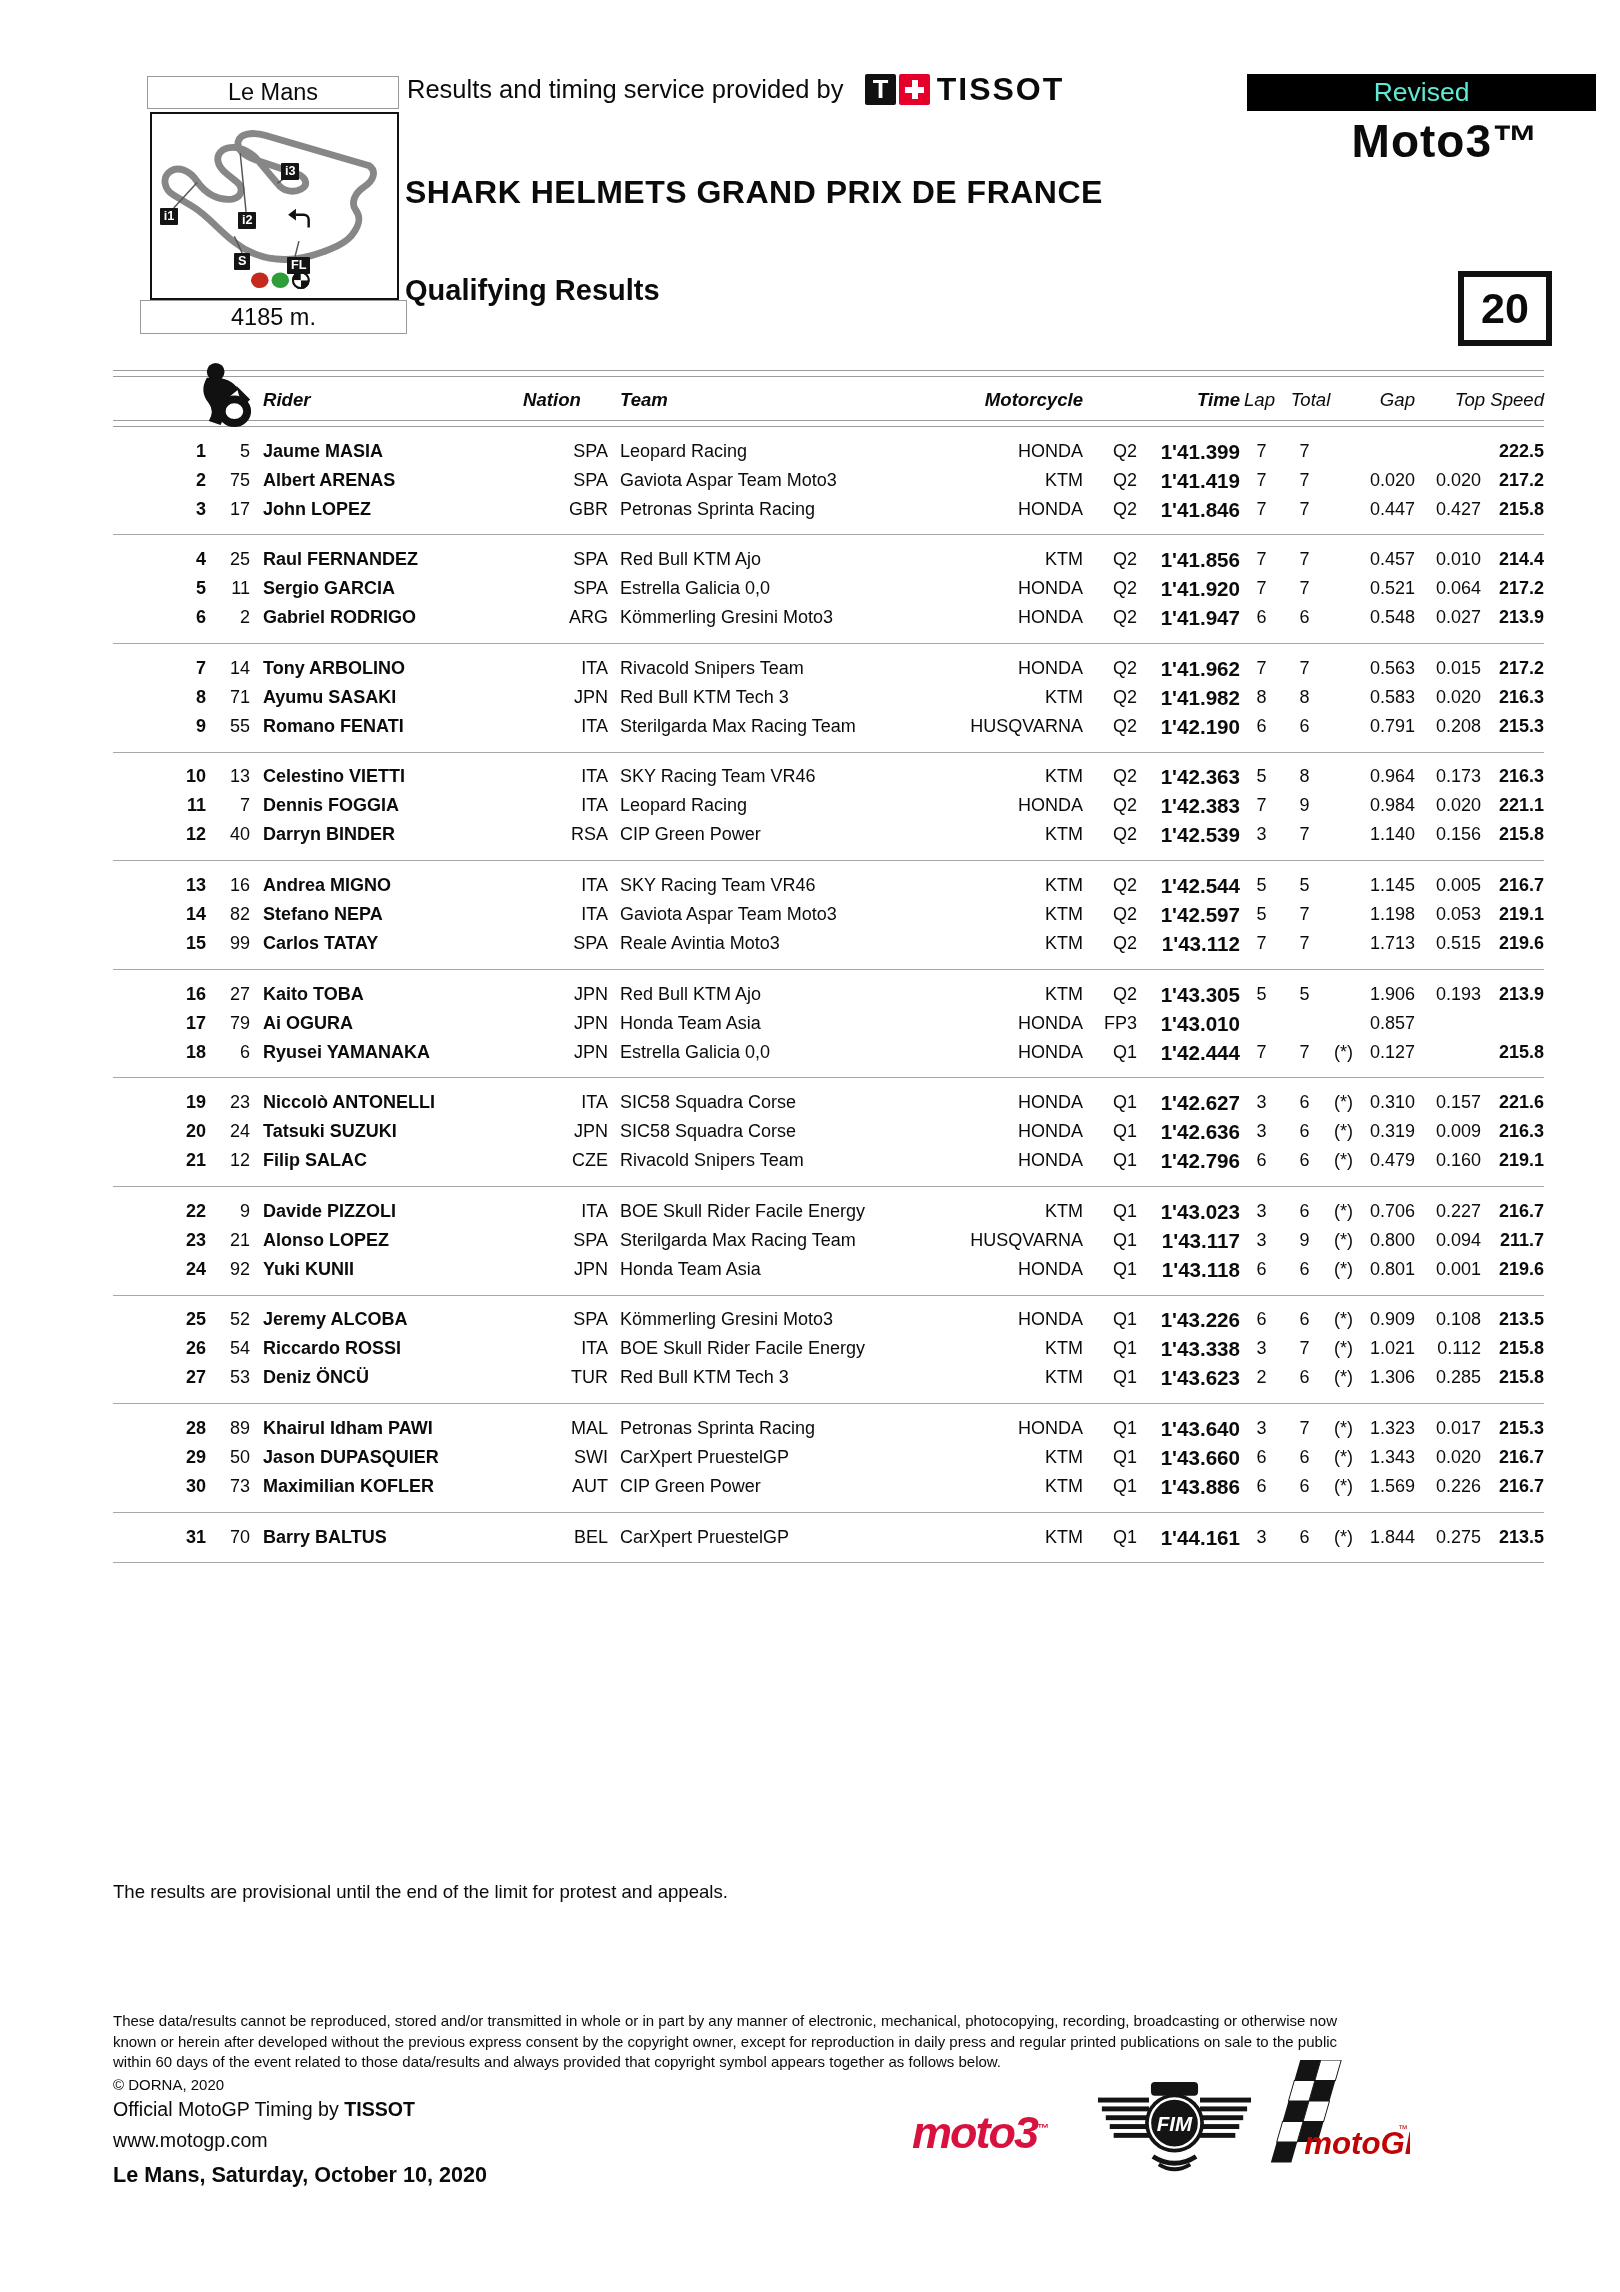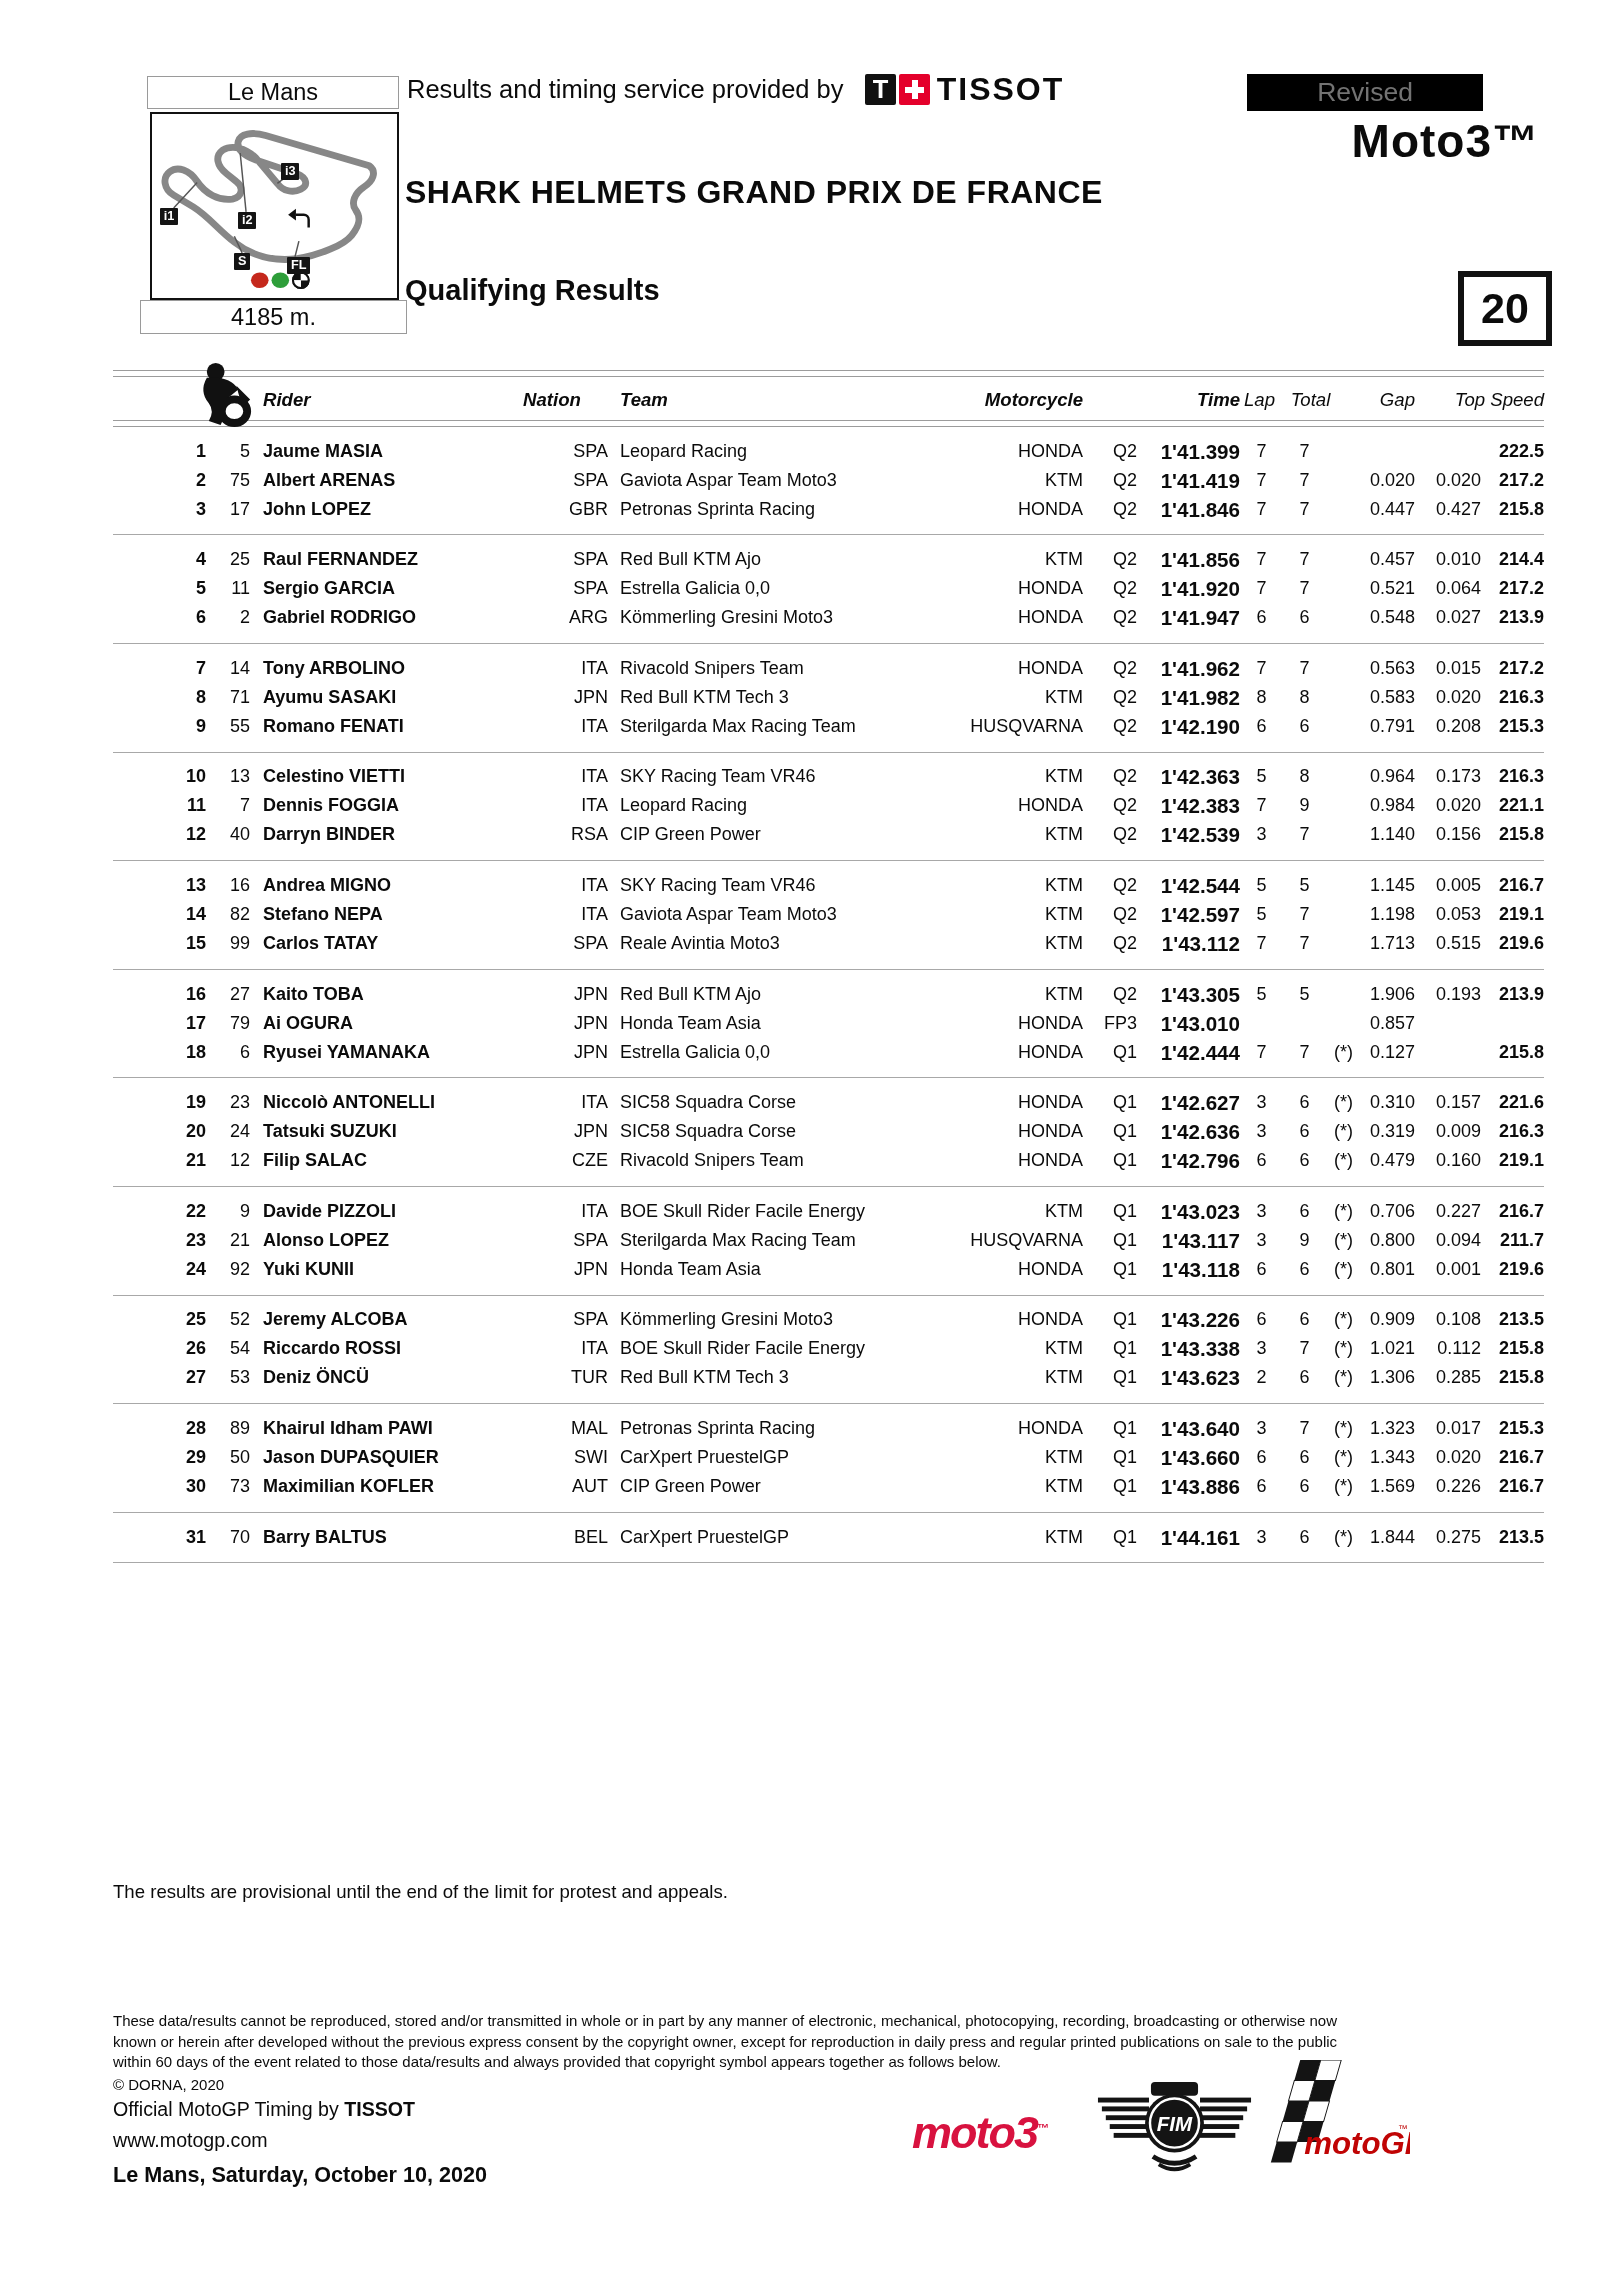--- a/index.html
+++ b/index.html
@@ -24,22 +24,22 @@
   .tissot{display:inline-flex;align-items:center;gap:2.9px;margin-left:7.8px;}
   .t-box{display:inline-flex;width:31px;height:31px;background:#111;color:#fff;
     font-weight:bold;font-size:25.5px;align-items:center;justify-content:center;border-radius:2px;}
   .cross-box{display:inline-block;width:31px;height:31px;background:#e4002b;position:relative;border-radius:2px;}
   .cross-box::before{content:"";position:absolute;left:12.7px;top:5.9px;width:5.9px;height:19.6px;background:#fff;}
   .cross-box::after{content:"";position:absolute;left:5.9px;top:12.7px;width:19.6px;height:5.9px;background:#fff;}
   .tissot-word{font-weight:bold;font-size:32px;letter-spacing:2px;margin-left:3.9px;}
   .event-title{position:absolute;left:405px;top:174px;font-size:32px;font-weight:bold;letter-spacing:0.5px;}
   .session-title{position:absolute;left:405px;top:274px;font-size:29px;font-weight:bold;}
   
-  .revised-box{position:absolute;left:1247px;top:74px;width:236px;height:37px;background:#000;
-    color:#737373;display:flex;align-items:center;justify-content:center;font-size:26.5px;}
+  .revised-box{position:absolute;left:1247px;top:74px;width:349px;height:37px;background:#000;
+    color:#5eead4;display:flex;align-items:center;justify-content:center;font-size:26.5px;}
   .class-name{position:absolute;left:1147px;top:114px;width:392px;text-align:right;right:auto;
     font-size:46px;font-weight:bold;letter-spacing:1px;width:392px;left:1147px;}
   .page-box{position:absolute;left:1458px;top:271px;width:82px;height:63px;border:6.9px solid #111;
     display:flex;align-items:center;justify-content:center;font-size:43px;font-weight:bold;}
   
   #table{position:absolute;left:113px;top:370px;width:1431px;}
   .dbl{height:4.9px;border-top:1px solid #9c9c9c;border-bottom:1px solid #9c9c9c;}
   .thead-row{position:relative;height:43px;}
   .thead-row .h{position:absolute;bottom:8.8px;font-style:italic;font-size:18.6px;white-space:nowrap;}
   .hb{font-weight:bold;}

